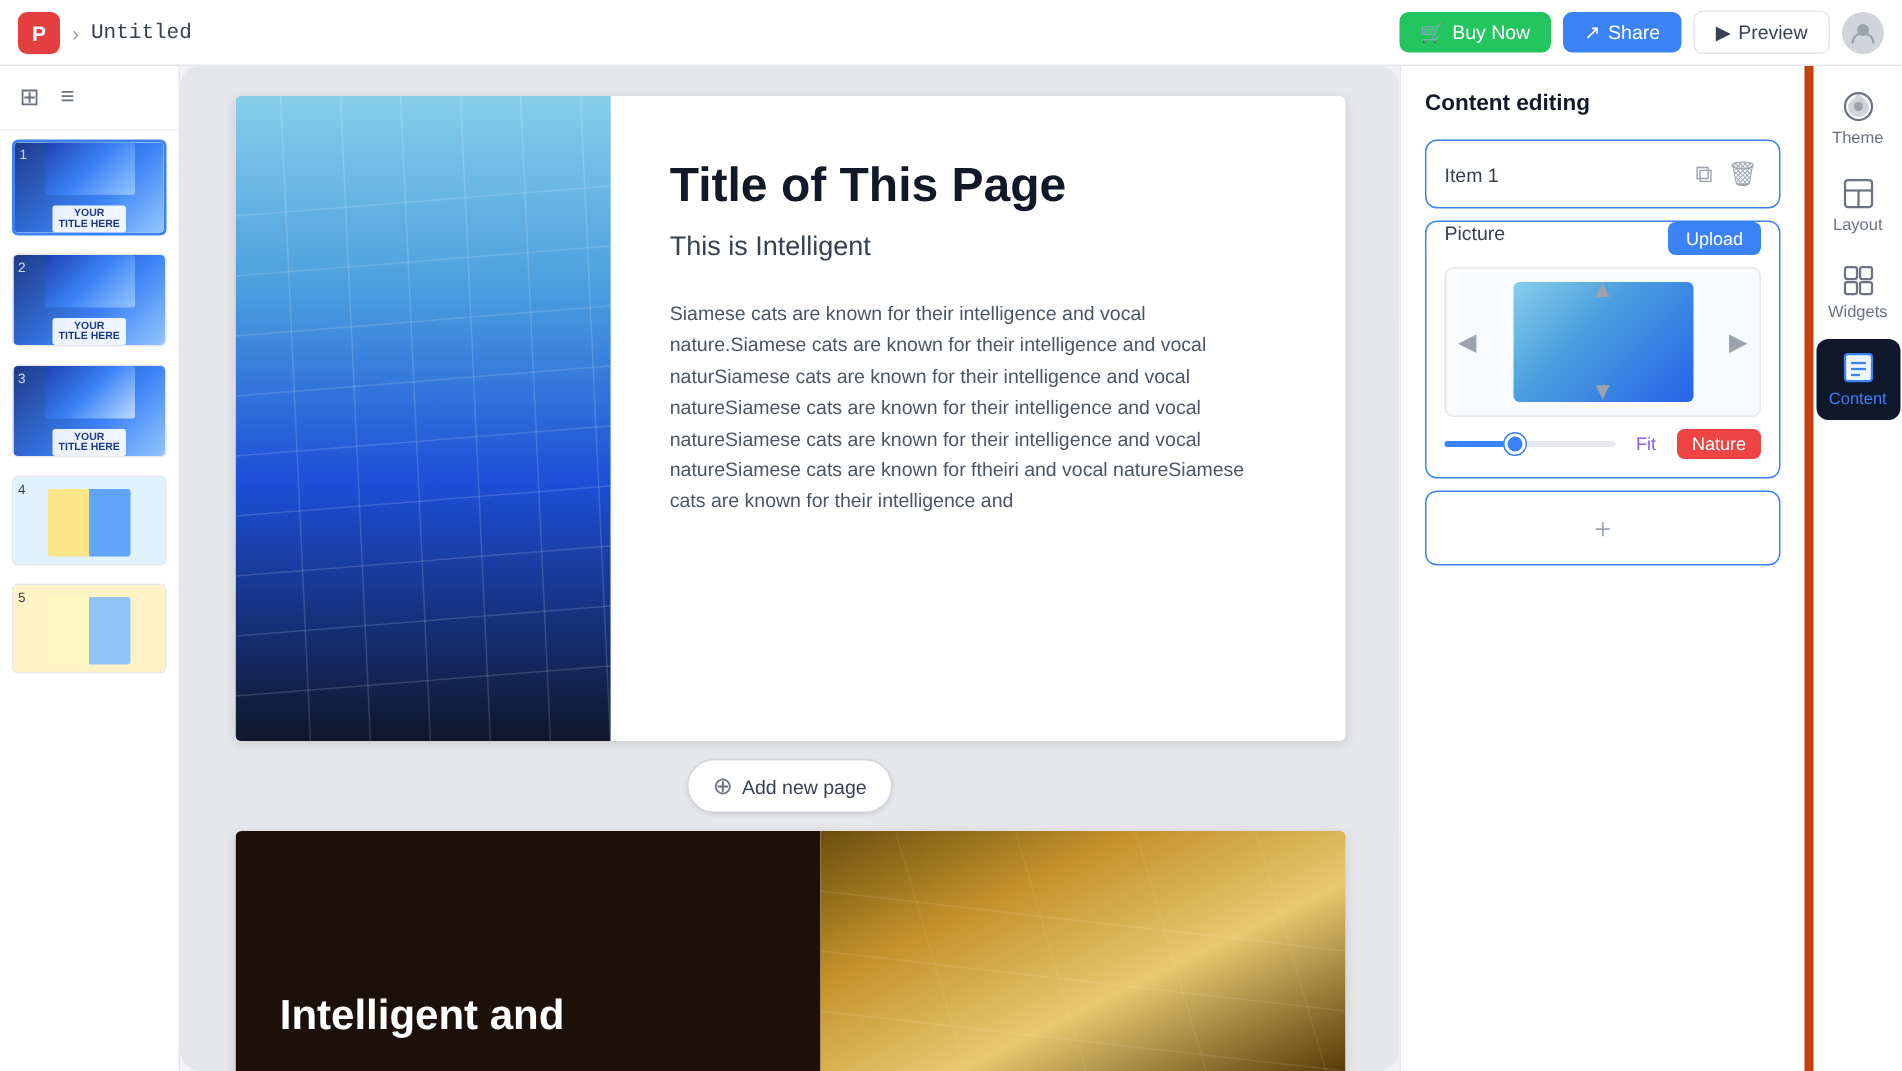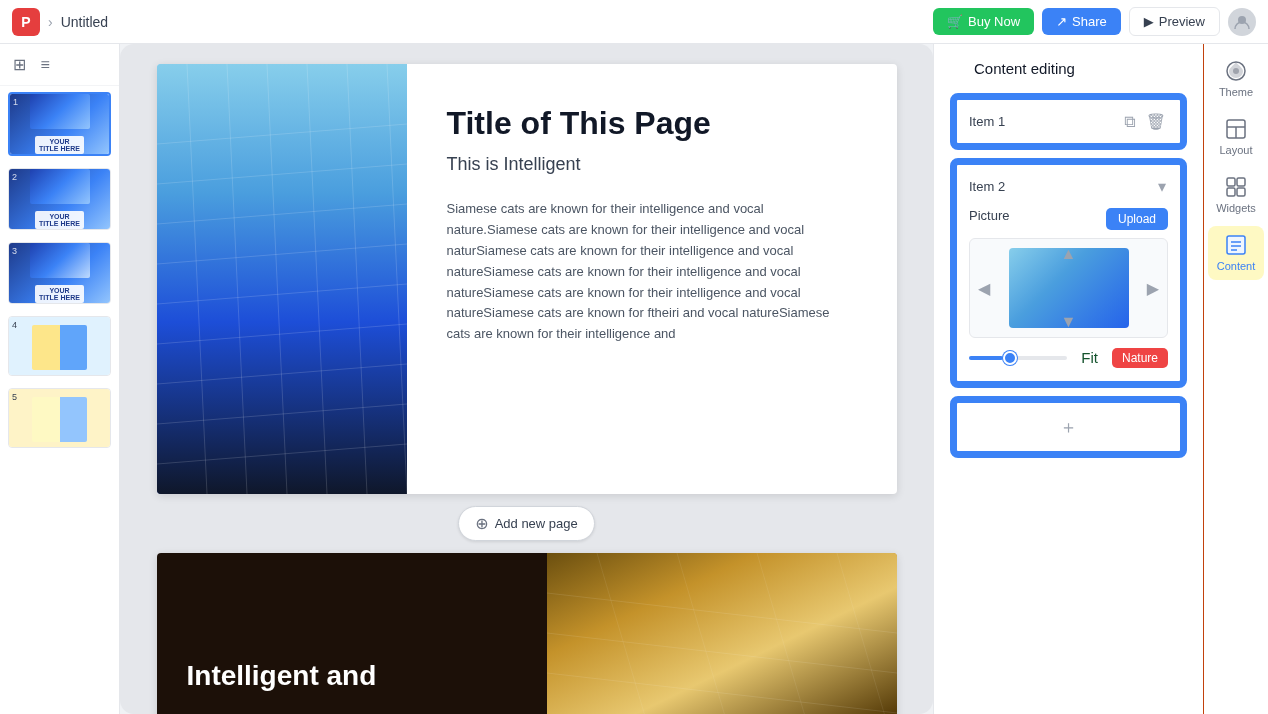--- a/index.html
+++ b/index.html
@@ -2,21 +2,21 @@
 <html><head>
   <meta charset="utf-8">
   <style>
     * { box-sizing: border-box; margin: 0; padding: 0; }
     body { font-family: -apple-system, BlinkMacSystemFont, 'Segoe UI', sans-serif; background: #f0f2f5; width: 1268px; height: 714px; overflow: hidden; display: flex; flex-direction: column; }
 
     
     .topbar { height: 44px; background: #fff; border-bottom: 1px solid #e5e7eb; display: flex; align-items: center; padding: 0 12px; gap: 8px; flex-shrink: 0; }
     .topbar-logo { width: 28px; height: 28px; background: #e53e3e; border-radius: 6px; display: flex; align-items: center; justify-content: center; color: white; font-weight: bold; font-size: 14px; flex-shrink: 0; }
     .topbar-chevron { color: #9ca3af; font-size: 14px; }
-    .topbar-title { font-size: 14px; color: #374151; font-weight: 500; }
+    .topbar-title { font-size: 14px; color: #374151; font-weight: 500; font-family: Liberation Mono, monospace; }
     .topbar-spacer { flex: 1; }
     .btn-buy { background: #22c55e; color: white; border: none; border-radius: 6px; padding: 6px 14px; font-size: 13px; font-weight: 500; cursor: pointer; display: flex; align-items: center; gap: 5px; }
     .btn-share { background: #3b82f6; color: white; border: none; border-radius: 6px; padding: 6px 14px; font-size: 13px; font-weight: 500; cursor: pointer; display: flex; align-items: center; gap: 5px; }
     .btn-preview { background: white; color: #374151; border: 1px solid #e5e7eb; border-radius: 6px; padding: 6px 14px; font-size: 13px; font-weight: 500; cursor: pointer; display: flex; align-items: center; gap: 5px; }
     .topbar-avatar { width: 28px; height: 28px; background: #d1d5db; border-radius: 50%; display: flex; align-items: center; justify-content: center; color: #6b7280; cursor: pointer; }
 
     
     .main { display: flex; flex: 1; overflow: hidden; }
 
     
@@ -46,50 +46,50 @@
 
     
     .slide-2 { height: 170px; display: flex; overflow: hidden; border-radius: 4px; }
     .slide-2-left { width: 390px; background: #1c1008; display: flex; flex-direction: column; justify-content: flex-end; padding: 30px; }
     .slide-2-title { font-size: 28px; font-weight: 700; color: white; line-height: 1.2; }
     .slide-2-right { flex: 1; background: linear-gradient(135deg, #8b6914 0%, #c4922a 30%, #e8c870 50%, #b87d20 70%, #6b4f0f 100%); position: relative; overflow: hidden; }
 
     
     .right-sidebar { width: 270px; background: #fff; border-left: 1px solid #e5e7eb; display: flex; flex-direction: column; flex-shrink: 0; overflow-y: auto; }
     .content-editing-panel { flex: 1; padding: 16px; }
-    .panel-title { font-size: 15px; font-weight: 400; color: #111827; margin-bottom: 16px; margin-left: 24px; }
-    .content-item { border: 7px solid #3b82f6; border-radius: 8px; margin-bottom: 8px; overflow: hidden; }
+    .panel-title { font-size: 15px; font-weight: 700; color: #111827; margin-bottom: 16px; }
+    .content-item { border: 1px solid #3b82f6; border-radius: 8px; margin-bottom: 8px; overflow: hidden; }
     .content-item-header { display: flex; align-items: center; justify-content: space-between; padding: 10px 12px; cursor: pointer; }
     .content-item-label { font-size: 13px; color: #374151; font-weight: 500; }
     .content-item-actions { display: flex; gap: 6px; align-items: center; }
     .icon-btn { background: none; border: none; cursor: pointer; color: #9ca3af; font-size: 16px; padding: 2px; }
     .item-expanded { padding: 0 12px 12px; }
     .picture-row { display: flex; align-items: flex-start; justify-content: space-between; margin-bottom: 8px; }
     .picture-label { font-size: 13px; color: #374151; }
     .upload-btn { background: #3b82f6; color: white; border: none; border-radius: 5px; padding: 4px 12px; font-size: 12px; font-weight: 500; cursor: pointer; }
     .image-editor { border: 1px solid #e5e7eb; border-radius: 6px; position: relative; height: 100px; background: #f8fafc; display: flex; align-items: center; justify-content: center; margin-bottom: 8px; }
     .img-thumb { width: 120px; height: 80px; background: linear-gradient(135deg, #87ceeb 0%, #4a9ede 40%, #2563eb 100%); border-radius: 4px; }
     .img-arrow { position: absolute; color: #9ca3af; font-size: 16px; cursor: pointer; }
     .img-arrow-left { left: 8px; }
     .img-arrow-right { right: 8px; }
     .img-arrow-top { top: 6px; left: 50%; transform: translateX(-50%); }
     .img-arrow-bottom { bottom: 6px; left: 50%; transform: translateX(-50%); }
     .image-controls { display: flex; align-items: center; gap: 8px; }
     .slider-track { flex: 1; height: 4px; background: #e5e7eb; border-radius: 2px; position: relative; }
     .slider-fill { width: 35%; height: 100%; background: #3b82f6; border-radius: 2px; }
     .slider-thumb { width: 14px; height: 14px; background: #3b82f6; border-radius: 50%; position: absolute; top: 50%; transform: translateY(-50%); left: 35%; border: 2px solid white; box-shadow: 0 0 0 1px #3b82f6; }
-    .fit-btn { background: none; border: none; font-size: 15px; color: #14532d; cursor: pointer; padding: 3px 6px; border-radius: 4px; }
+    .fit-btn { background: none; border: none; font-size: 12px; color: #8b5cf6; cursor: pointer; padding: 3px 6px; border-radius: 4px; }
     .remove-btn { background: #ef4444; color: white; border: none; border-radius: 5px; padding: 3px 10px; font-size: 12px; cursor: pointer; }
     .item-3-add { display: flex; align-items: center; justify-content: center; padding: 12px; cursor: pointer; }
     .add-icon { font-size: 18px; color: #9ca3af; }
 
     
-    .far-right { width: 65px; background: #fff; border-left: 1px solid #c2410c; display: flex; flex-direction: column; align-items: center; padding-top: 8px; gap: 4px; flex-shrink: 0; }
+    .far-right { width: 65px; background: #fff; border-left: 6px solid #c2410c; display: flex; flex-direction: column; align-items: center; padding-top: 8px; gap: 4px; flex-shrink: 0; }
     .tool-item { display: flex; flex-direction: column; align-items: center; padding: 8px 6px; cursor: pointer; border-radius: 8px; width: 56px; gap: 4px; }
-    .tool-item.active { background: #fef9c3; }
+    .tool-item.active { background: #0f172a; }
     .tool-label { font-size: 11px; color: #6b7280; text-align: center; }
     .tool-item.active .tool-label { color: #3b82f6; }
 
     
     .bldg-line { stroke: rgba(255,255,255,0.15); stroke-width: 1; fill: none; }
   </style>
 </head>
 <body>
 
 <div class="topbar">
@@ -250,26 +250,20 @@
         <div class="content-item-header">
           <span class="content-item-label">Item 1</span>
           <div class="content-item-actions">
             <button class="icon-btn" title="Copy">⧉</button>
             <button class="icon-btn" title="Delete">🗑</button>
           </div>
         </div>
       </div>
 
       <div class="content-item">
-        <div class="content-item-header">
-          <span class="content-item-label">Item 2</span>
-          <div class="content-item-actions">
-            <button class="icon-btn">▾</button>
-          </div>
-        </div>
         <div class="item-expanded">
           <div class="picture-row">
             <span class="picture-label">Picture</span>
             <button class="upload-btn">Upload</button>
           </div>
 
           <div class="image-editor">
             <span class="img-arrow img-arrow-top">▲</span>
             <span class="img-arrow img-arrow-left">◀</span>
             <div class="img-thumb"></div>

